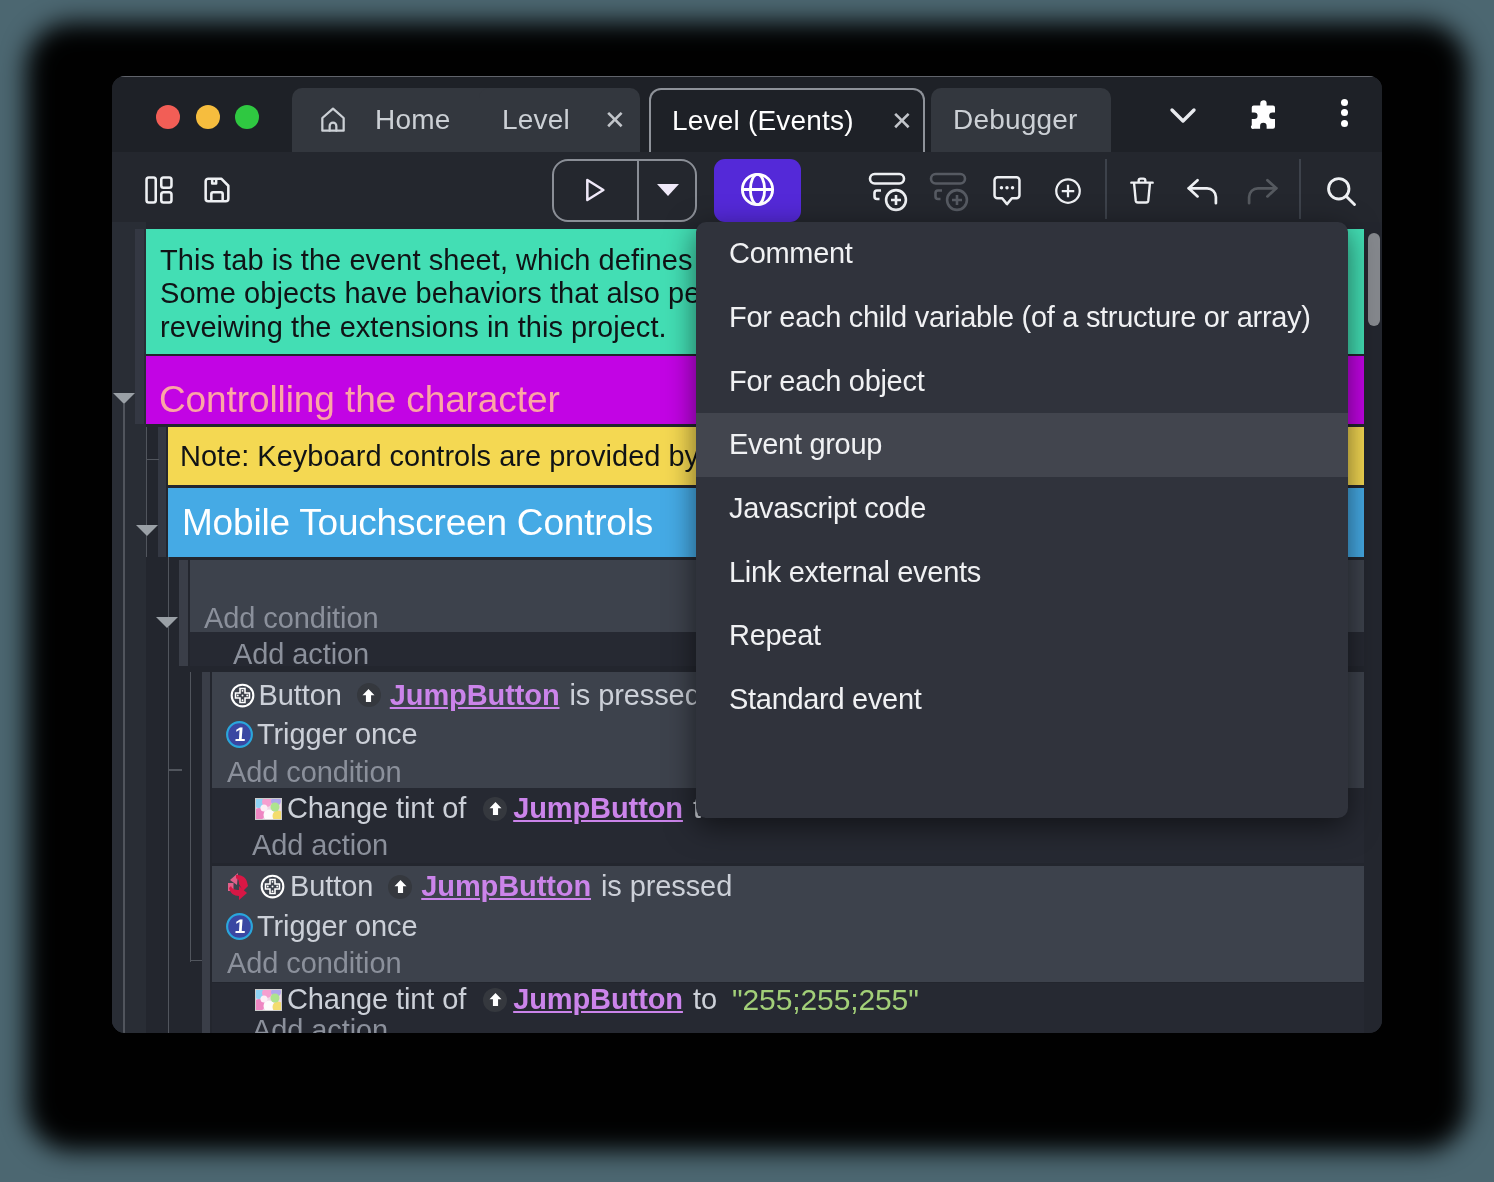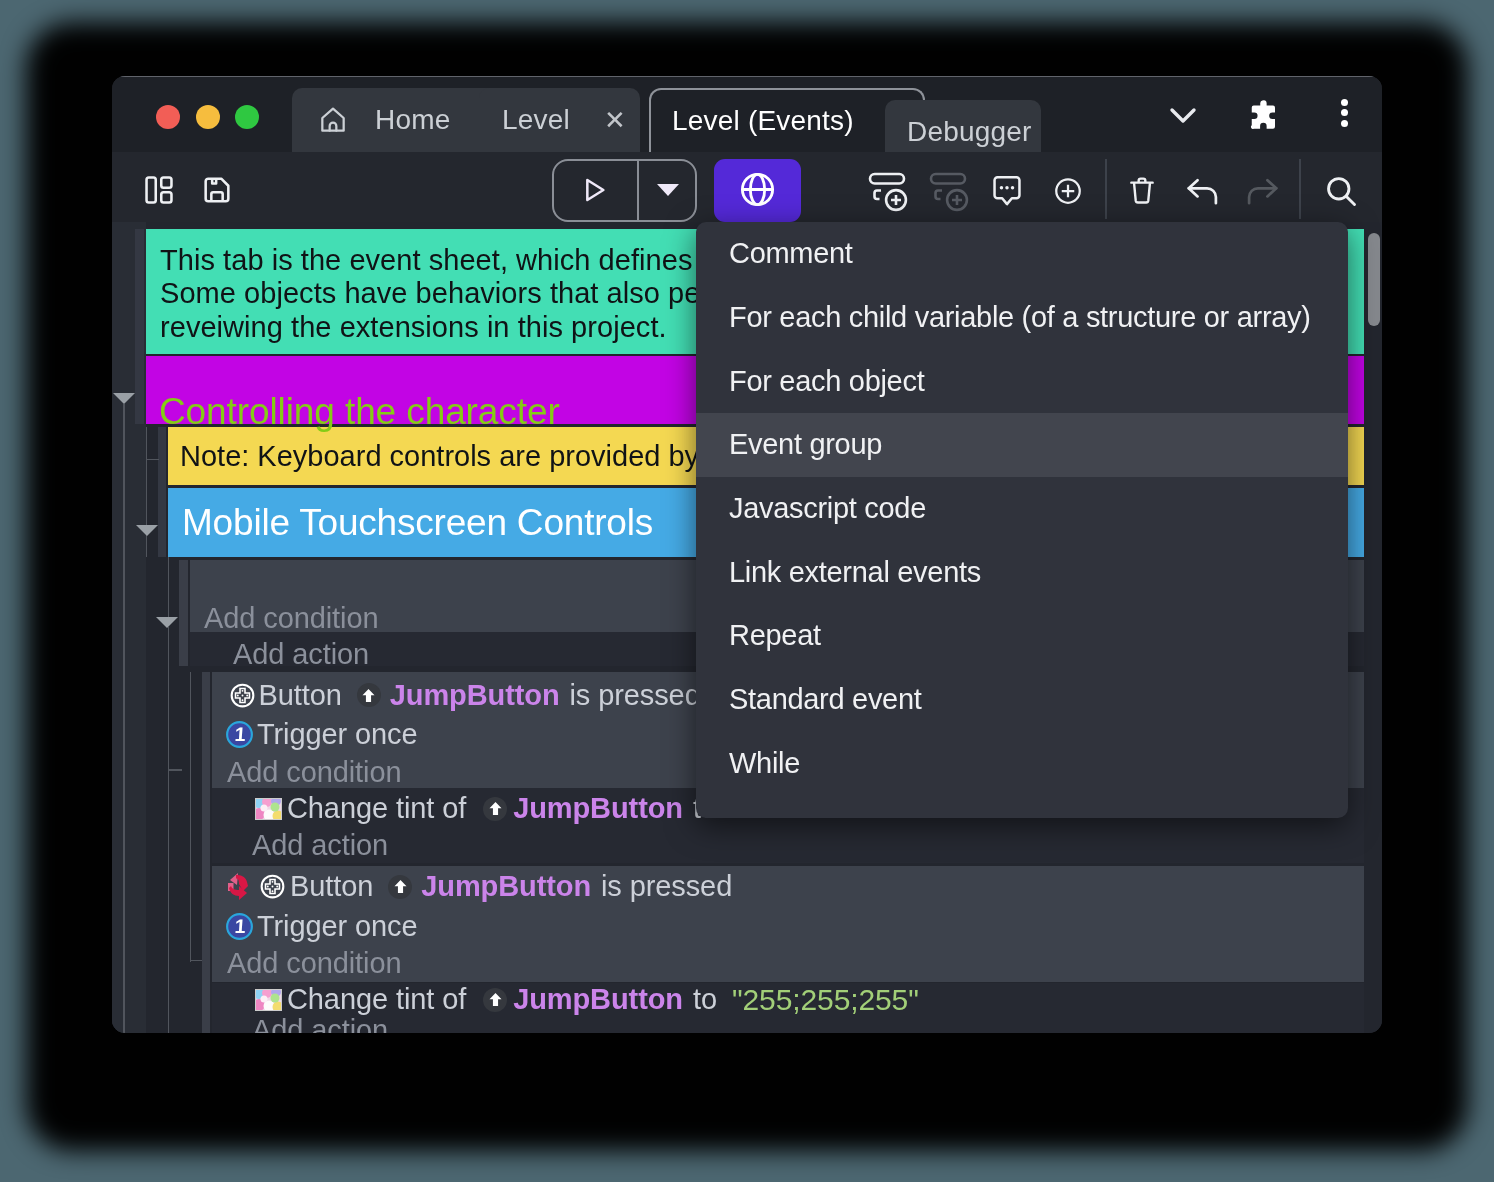--- a/index.html
+++ b/index.html
@@ -18,21 +18,21 @@
          display:flex; align-items:center; color:#ccd0d5; font-size:28px; letter-spacing:0.2px; }
   .tab.active { background:#1e2127; border:2px solid #8e9299; border-bottom:none; color:#ffffff; border-radius:12px 12px 0 0; }
   .tabx { color:#c2c5ca; font-size:26px; }
   .toolbar { position:absolute; left:0; top:76px; width:1270px; height:70px; background:#24272e; }
   .content { position:absolute; left:0; top:146px; width:1270px; height:811px; background:#23262e; }
   .gutter { position:absolute; left:0; top:0; width:34px; height:811px; background:#292d35; }
   .blk { position:absolute; }
   .row { position:absolute; display:flex; align-items:center; }
   .etext { color:#ccd0d8; font-size:29px; letter-spacing:-0.1px; }
   .dim { color:#8b909b; font-size:29px; letter-spacing:-0.1px; }
-  .jb { color:#cb84ea; font-weight:bold; }
+  .jb { color:#cb84ea; font-weight:bold;text-decoration:underline; }
   .grn { color:#a2cf78; }
   .menu { position:absolute; left:584px; top:146px; width:652px; height:596px; background:#30333c;
           border-radius:10px; box-shadow:0 8px 30px rgba(0,0,0,0.55); z-index:20; padding-top:0; }
   .mi { height:63.7px; display:flex; align-items:center; padding-left:33px; color:#f0f1f3; font-size:29px; letter-spacing:-0.3px; }
   .mi.hl { background:#42454e;text-align:right; }
   .tri { width:0; height:0; border-left:11px solid transparent; border-right:11px solid transparent; border-top:11px solid #9aa0a6; position:absolute; }
   .tline { position:absolute; width:1.6px; background:#51555d; }
   .htick { position:absolute; height:1.6px; background:#51555d; }
 </style>
 </head>
@@ -50,21 +50,21 @@
       <span style="margin-left:26px;">Home</span>
     </div>
     <div class="tab" style="left:367px; width:161px; justify-content:space-between;">
       <span style="margin-left:23px;">Level</span>
       <span class="tabx" style="margin-right:14px;">✕</span>
     </div>
     <div class="tab active" style="left:537px; width:276px; justify-content:space-between;">
       <span style="margin-left:21px;">Level (Events)</span>
       <span class="tabx" style="margin-right:10px;">✕</span>
     </div>
-    <div class="tab" style="left:773px; width:156px;margin-top:12px;">
+    <div class="tab" style="left:819px; width:180px;">
       <span style="margin-left:22px;">Debugger</span>
     </div>
     <svg class="abs" style="left:1056px; top:24px;" width="30" height="30" viewBox="0 0 30 30" fill="none" stroke="#e8eaee" stroke-width="3.4" stroke-linecap="round" stroke-linejoin="round">
         <path d="M4 10 L15 21 L26 10"></path>
       </svg>
     <svg class="abs" style="left:1135px; top:21px;" width="35" height="34" viewBox="0 0 24 24" fill="#ffffff">
         <path d="M10.5 2.5 a2 2 0 0 1 3 1.7 V6 h4.5 a1.4 1.4 0 0 1 1.4 1.4 V11 h-1.8 a2.3 2.3 0 0 0 0 4.6 H19.4 V21 a1.4 1.4 0 0 1 -1.4 1.4 H13.5 v-1.9 a2.3 2.3 0 0 0 -4.6 0 v1.9 H4.4 A1.4 1.4 0 0 1 3 20 V15.6 h1.8 a2.3 2.3 0 0 0 0 -4.6 H3 V7.4 A1.4 1.4 0 0 1 4.4 6 H9 V4.2 a2 2 0 0 1 1.5 -1.7 Z"></path>
       </svg>
     <div class="abs" style="left:1229px; top:23px;">
       <div style="width:7px;height:7px;border-radius:50%;background:#fff;margin-bottom:3.4px;"></div>
@@ -167,21 +167,21 @@
     <div class="blk" style="left:100px; top:450px; width:1152px; height:116px; background:#3d424c;"></div>
     <div class="blk" style="left:100px; top:566px; width:1152px; height:75px; background:#262932;"></div>
     <div class="blk" style="left:100px; top:644px; width:1152px; height:116px; background:#3d424c;"></div>
     <div class="blk" style="left:100px; top:761px; width:1152px; height:50px; background:#262932;"></div>
 
     <div class="abs" style="left:48px; top:21.5px; font-size:29px; color:#101316; line-height:33.7px; letter-spacing:0.05px;">
       This tab is the event sheet, which defines the game's logic.<br>
       Some objects have behaviors that also perform actions. Try<br>
       reveiwing the extensions in this project.
     </div>
-    <div class="abs row" style="left:47px; top:146px; height:88px; color:#84cc16; font-size:37px; letter-spacing:-0.1px;">Controlling the character</div>
+    <div class="abs row" style="left:47px; top:134px; height:88px; color:#fca5a5; font-size:37px; letter-spacing:-0.1px;">Controlling the character</div>
     <div class="abs row" style="left:68px; top:205px; height:58px; color:#101316; font-size:29px; letter-spacing:0px;">Note: Keyboard controls are provided by the Platform behavior</div>
     <div class="abs row" style="left:70px; top:266px; height:69px; color:#ffffff; font-size:37px; letter-spacing:-0.2px;">Mobile Touchscreen Controls</div>
 
     <div class="abs row dim" style="left:92px; top:381px; height:31px;">Add condition</div>
     <div class="abs row dim" style="left:121px; top:417px; height:30px;">Add action</div>
 
     <div class="abs row" style="left:117.5px; top:452px; height:42px;">
       <svg width="25" height="25" viewBox="0 0 24 24" fill="none" stroke="#ffffff" stroke-width="1.9">
           <circle cx="12" cy="12" r="10.4" stroke-width="2"></circle>
           <path stroke-width="1.5" d="M9.6 5.3 h4.8 v4.3 h4.3 v4.8 h-4.3 v4.3 h-4.8 v-4.3 h-4.3 v-4.8 h4.3 Z"></path>
@@ -295,15 +295,14 @@
 
   <div class="menu">
     <div class="mi">Comment</div>
     <div class="mi">For each child variable (of a structure or array)</div>
     <div class="mi">For each object</div>
     <div class="mi hl">Event group</div>
     <div class="mi">Javascript code</div>
     <div class="mi">Link external events</div>
     <div class="mi">Repeat</div>
     <div class="mi">Standard event</div>
-    <div class="mi">While</div>
   </div>
 </div>
 
 </body></html>

